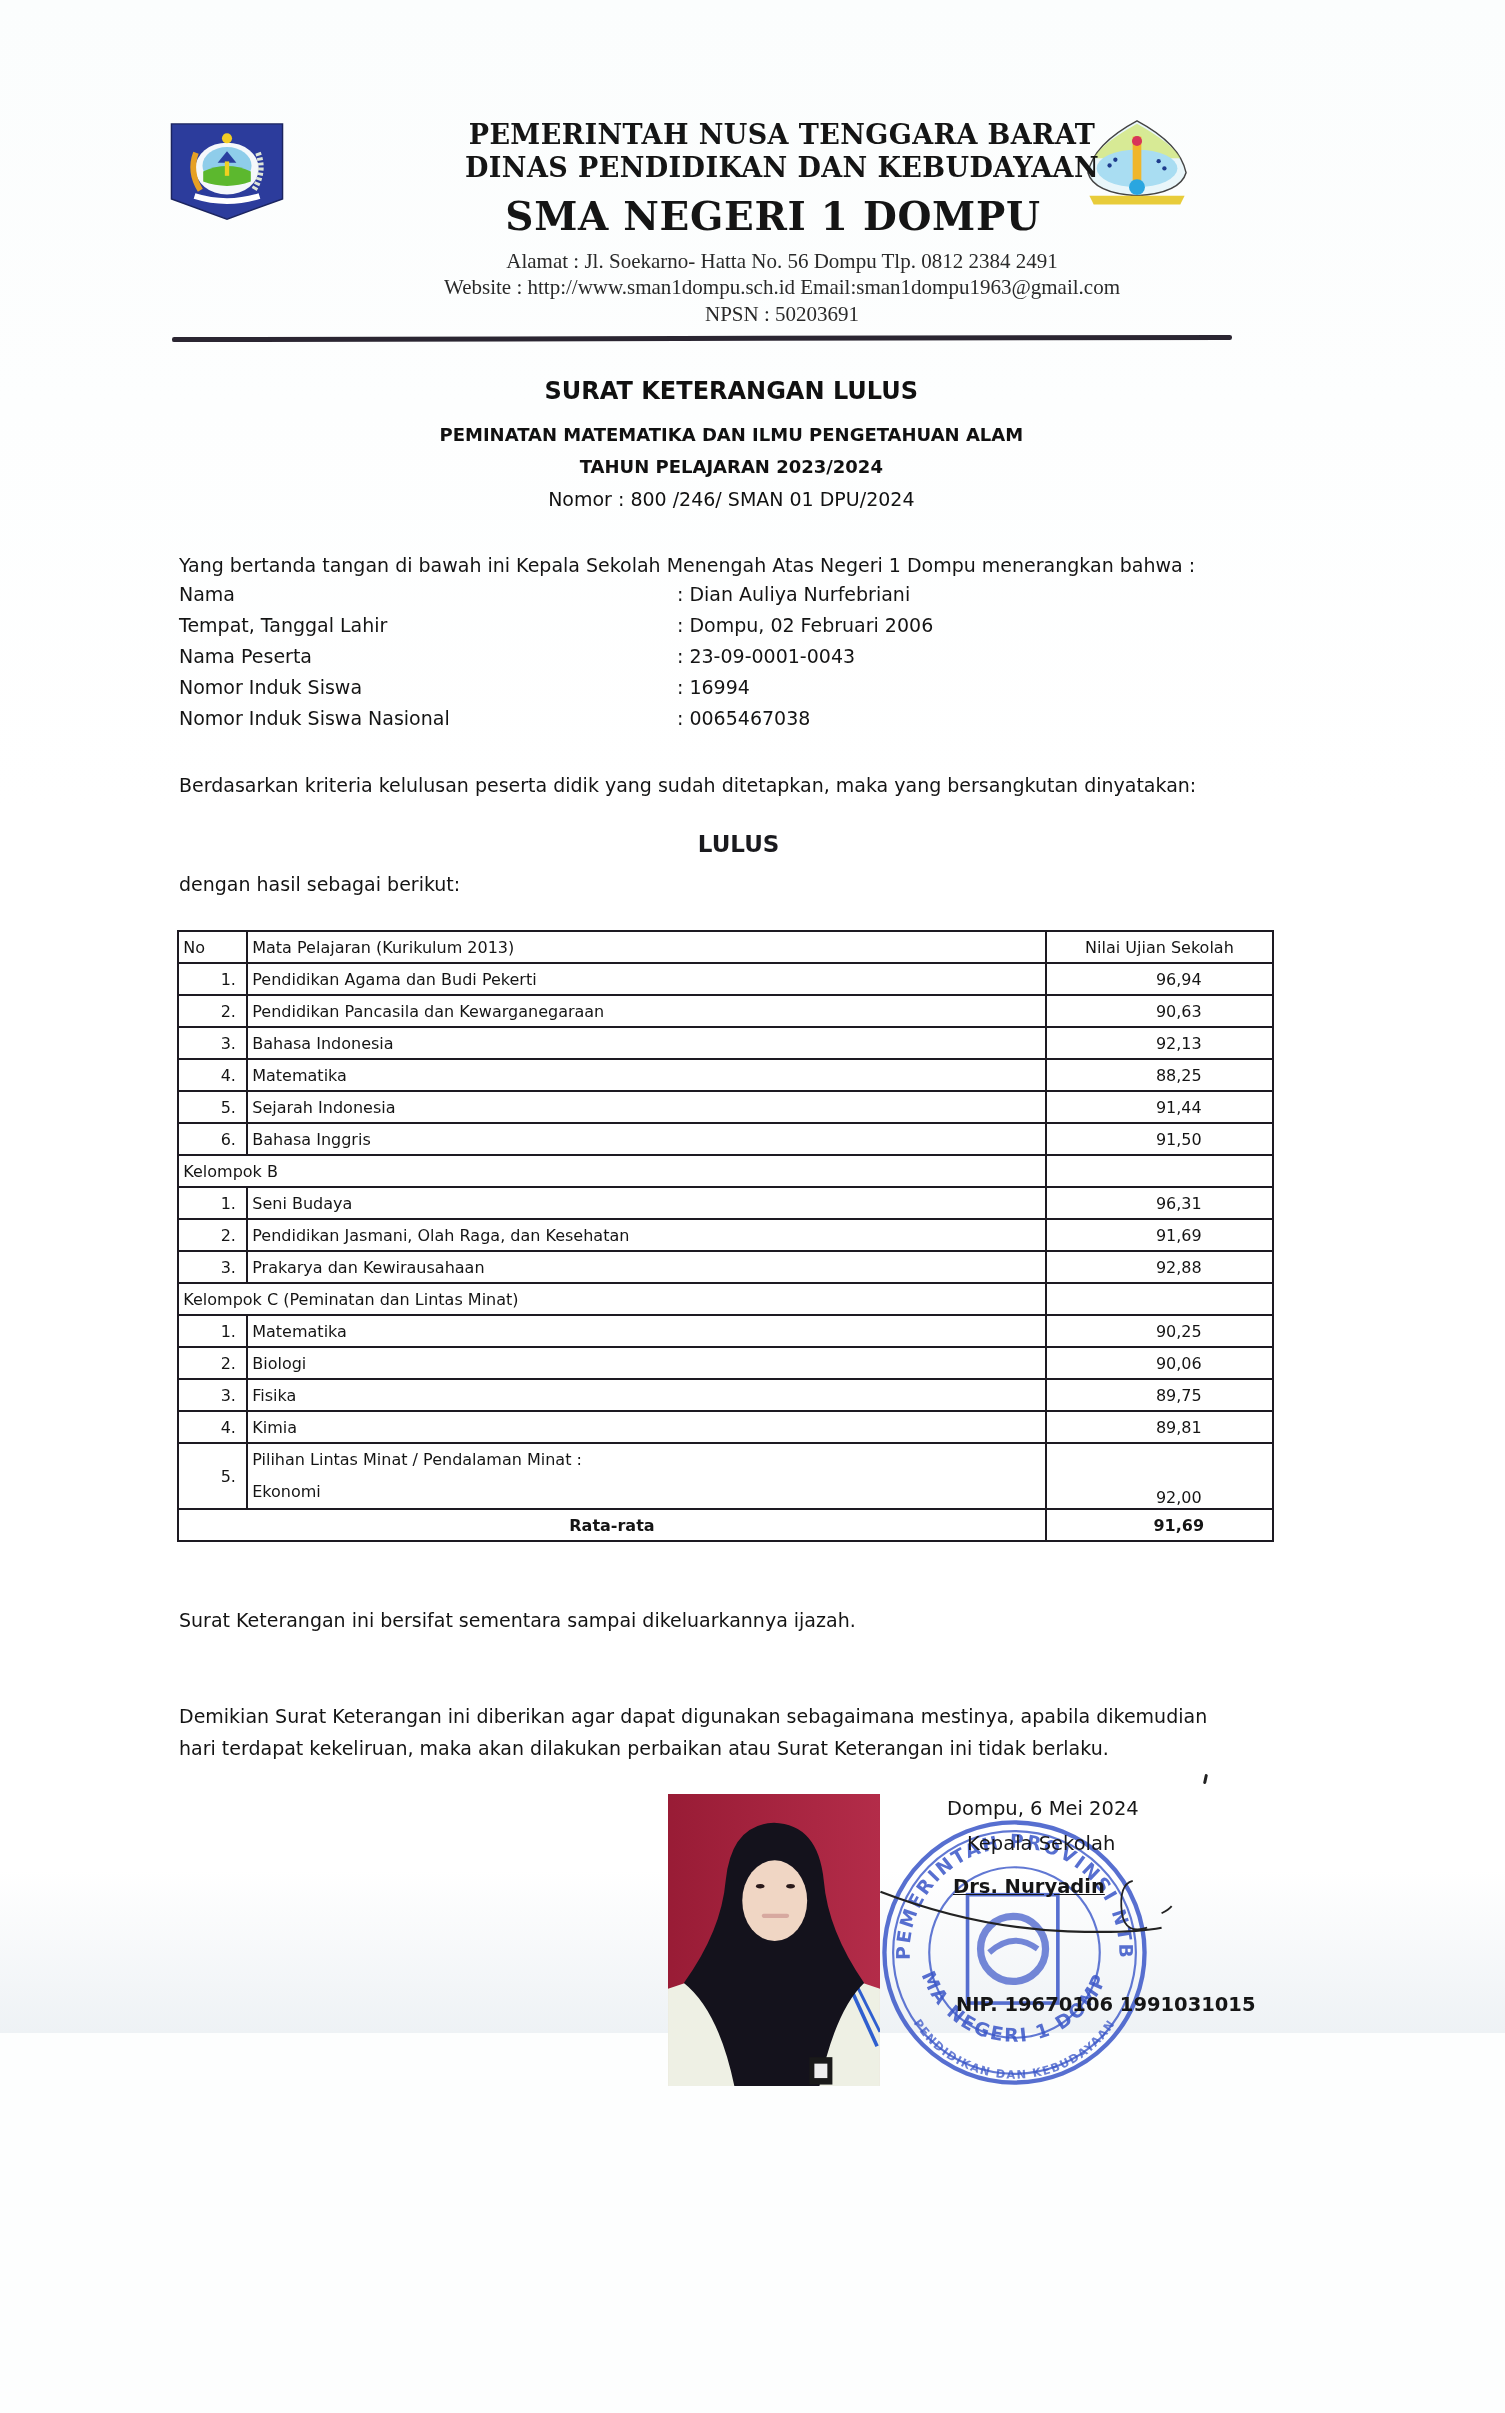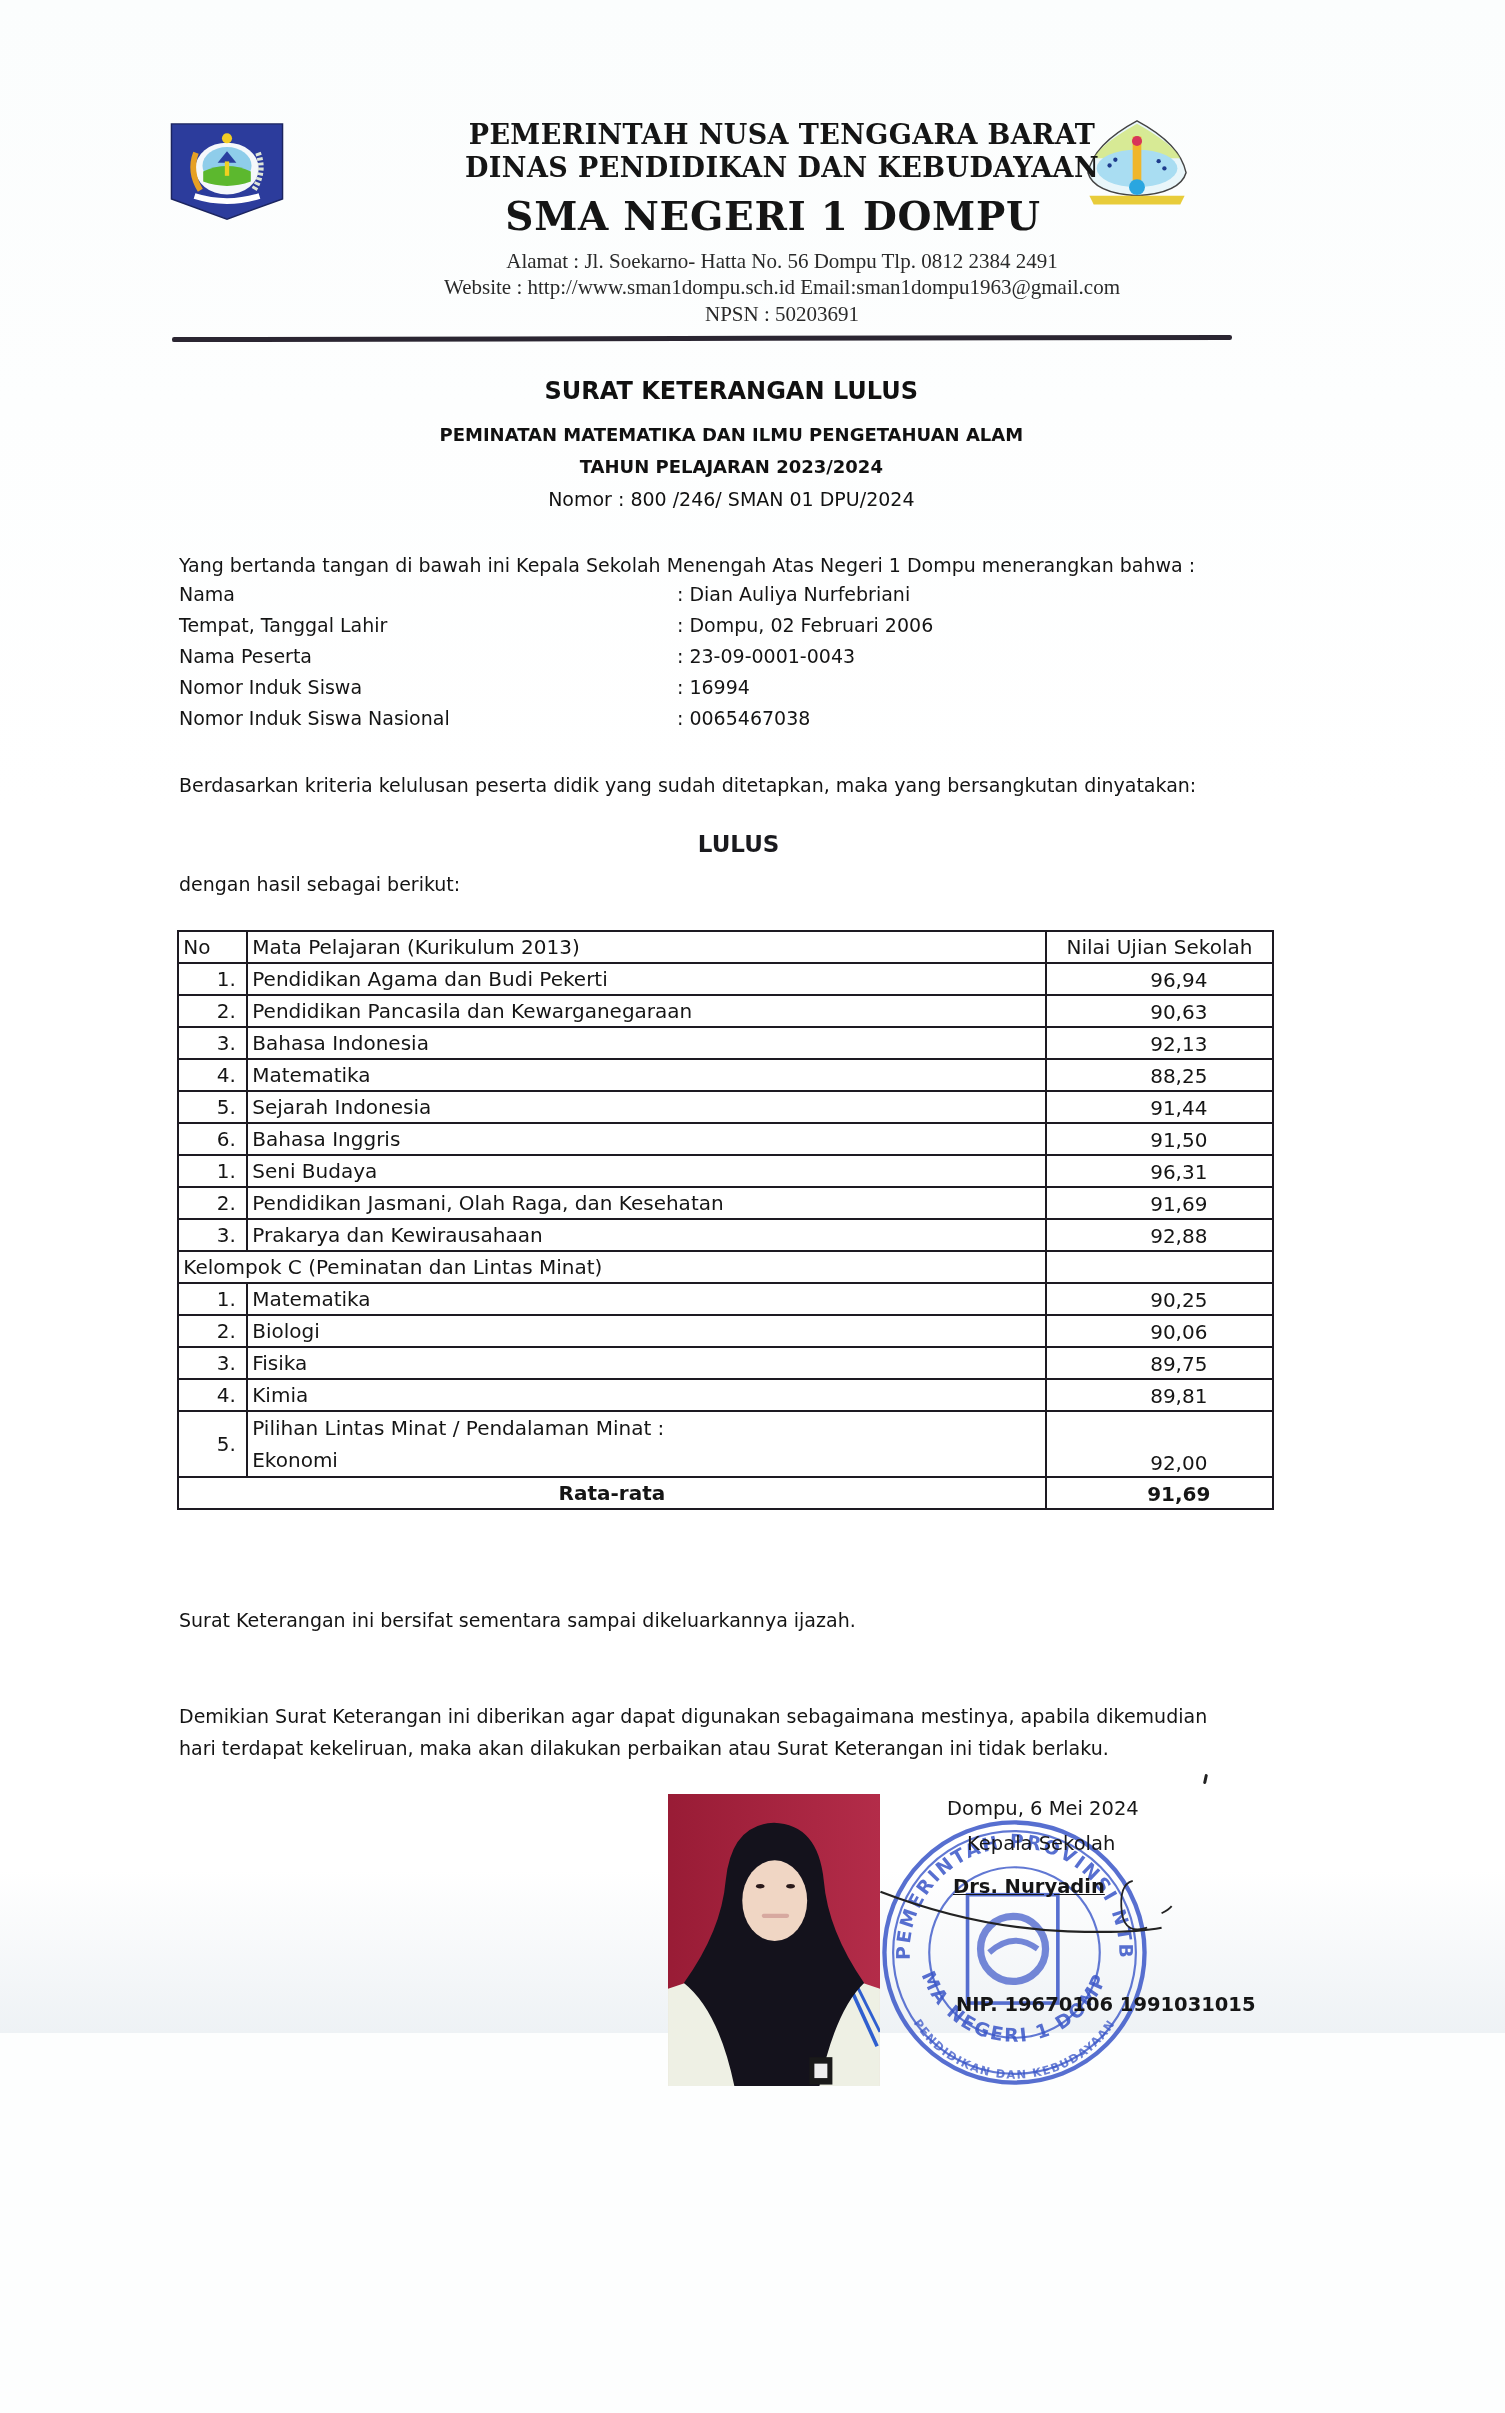--- a/index.html
+++ b/index.html
@@ -79,21 +79,21 @@
     position: absolute; left: 0; width: 1506px; text-align: center; top: 831px;
     font-family: "DejaVu Sans", sans-serif; font-weight: bold; font-size: 23px; left: -14.4px;
   }
   .hasil { top: 873px; }
 
   
   .grades {
     position: absolute; left: 177px; top: 930px;
     width: 1097px;
     border-collapse: collapse;
-    font-family: "DejaVu Sans", sans-serif; font-size: 20px; color: #151515;
+    font-family: "DejaVu Sans", sans-serif; font-size: 16px; color: #151515;
   }
   .grades td {
     border: 2.2px solid #1d1a22;
     height: 32px;
     padding: 0 4.3px;
     vertical-align: middle;
   }
   .grades .c-no   { width: 68px; text-align: right; padding-right: 10px; }
   .grades .c-head-no { text-align: left; padding-left: 4.3px; }
   .grades .c-subj { width: 788px; }
@@ -234,20 +234,24 @@
       <td class="c-no">5.</td>
       <td class="c-subj">Sejarah Indonesia</td>
       <td class="c-val">91,44</td>
     </tr>
     <tr>
       <td class="c-no">6.</td>
       <td class="c-subj">Bahasa Inggris</td>
       <td class="c-val">91,50</td>
     </tr>
 
+    <tr class="group">
+      <td colspan="2" class="c-group">Kelompok B</td>
+      <td class="c-val"></td>
+    </tr>
     <tr>
       <td class="c-no">1.</td>
       <td class="c-subj">Seni Budaya</td>
       <td class="c-val">96,31</td>
     </tr>
     <tr>
       <td class="c-no">2.</td>
       <td class="c-subj">Pendidikan Jasmani, Olah Raga, dan Kesehatan</td>
       <td class="c-val">91,69</td>
     </tr>

